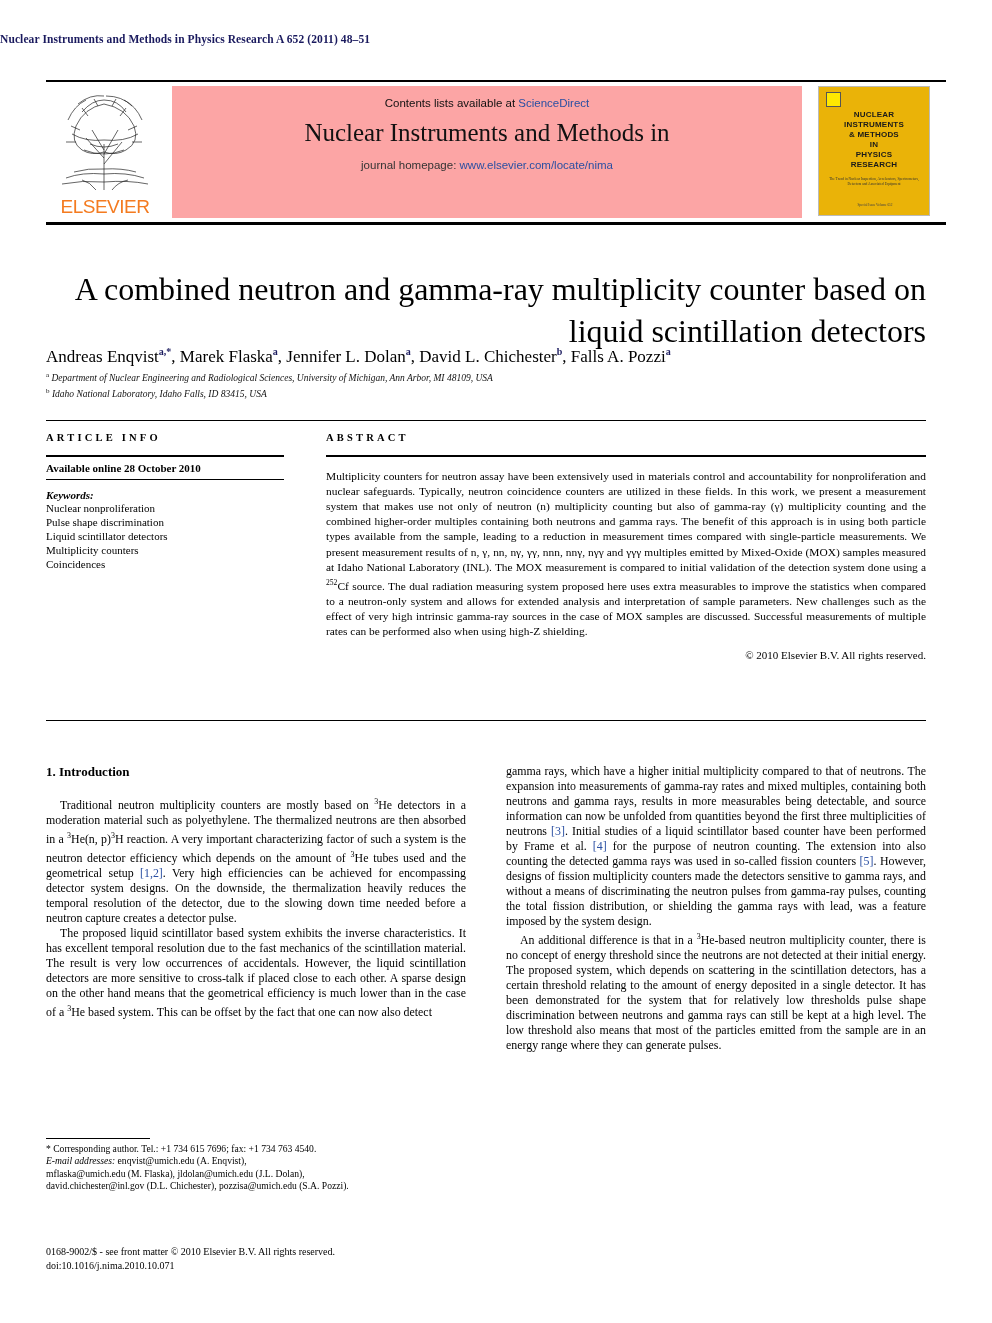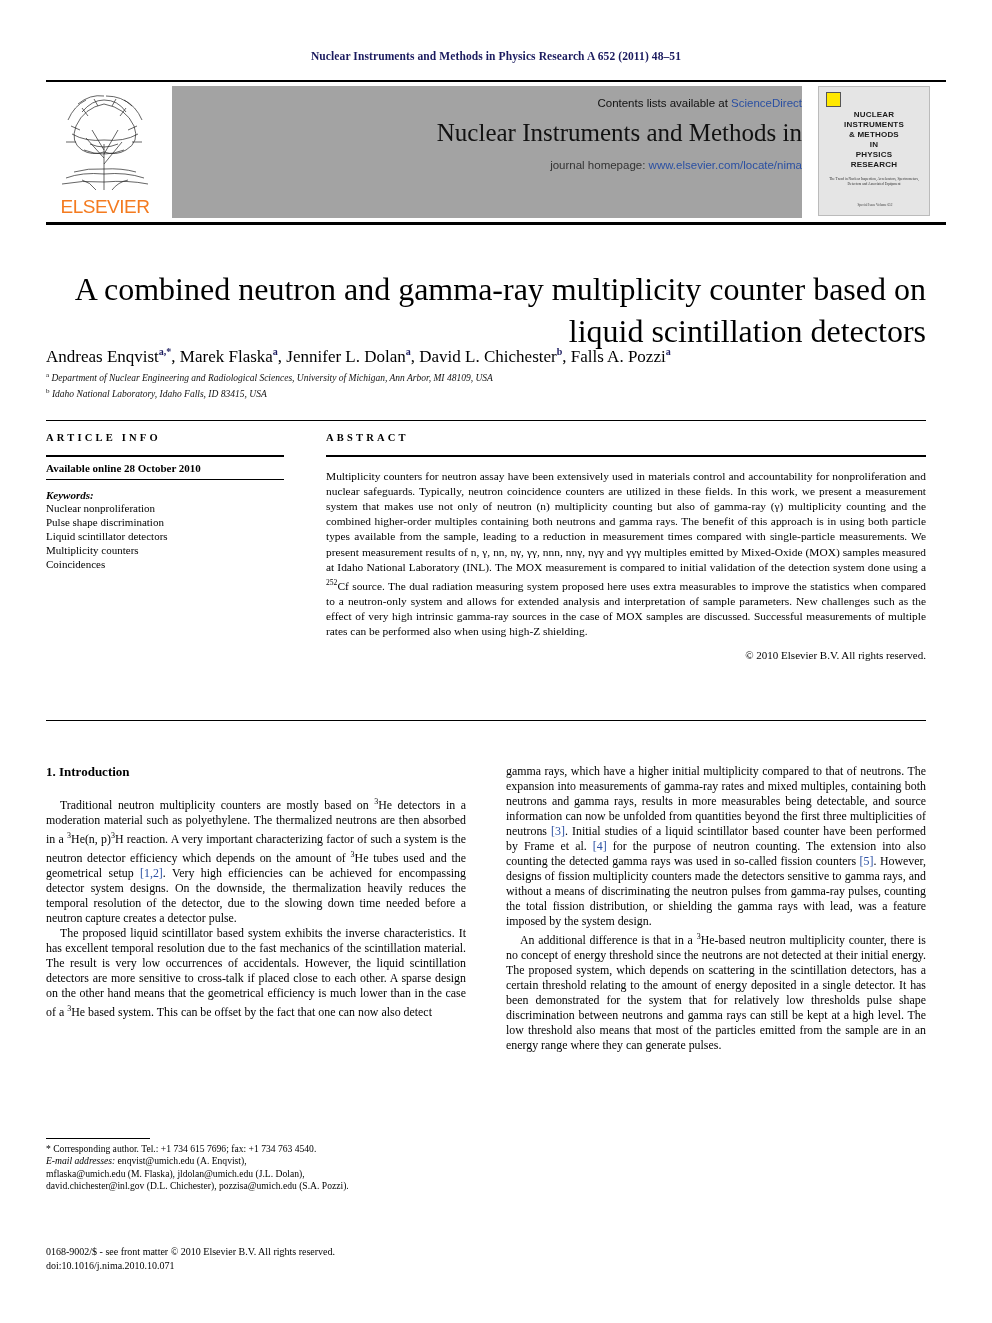--- a/index.html
+++ b/index.html
@@ -18,23 +18,23 @@
   .page {
     position: absolute;
     left: 0; top: 0;
     width: 992px;
     height: 1323px;
   }
 
   
   .running-head {
     position: absolute;
-    left: 0; top: 50px;
+    left: 0; top: 33px;
     width: 992px;
-    text-align: center;
+    text-align: left;
     font-family: "Liberation Serif", serif;
     font-weight: bold;
     font-size: 11.5px;
     color: #1a1a5e;
     letter-spacing: 0.1px;
   }
 
   
   .masthead {
     position: absolute;
@@ -72,22 +72,22 @@
     font-size: 19px;
     letter-spacing: -0.5px;
     color: #F47B20;
     font-weight: normal;
   }
   .contents-box {
     position: absolute;
     left: 126px; top: 4px;
     width: 630px;
     height: 132px;
-    background: #a3a3a3;
-    text-align: right;
+    background: #fca5a5;
+    text-align: center;
   }
   .contents-line {
     margin-top: 11px;
     font-family: "Liberation Sans", sans-serif;
     font-size: 11.5px;
     color: #111;
   }
   .contents-line .sd {
     color: #2a4fa2;
   }
@@ -105,21 +105,21 @@
     color: #333;
   }
   .homepage-line .url {
     color: #2a4fa2;
   }
   .cover-thumb {
     position: absolute;
     left: 772px; top: 4px;
     width: 112px;
     height: 130px;
-    background: #e5e5e5;
+    background: #eab308;
     border: 1px solid #bbb;
     box-sizing: border-box;
     overflow: hidden;
   }
   .cover-badge {
     position: absolute;
     left: 7px; top: 5px;
     width: 15px; height: 15px;
     border: 1px solid #555;
     background: #FFE800;

